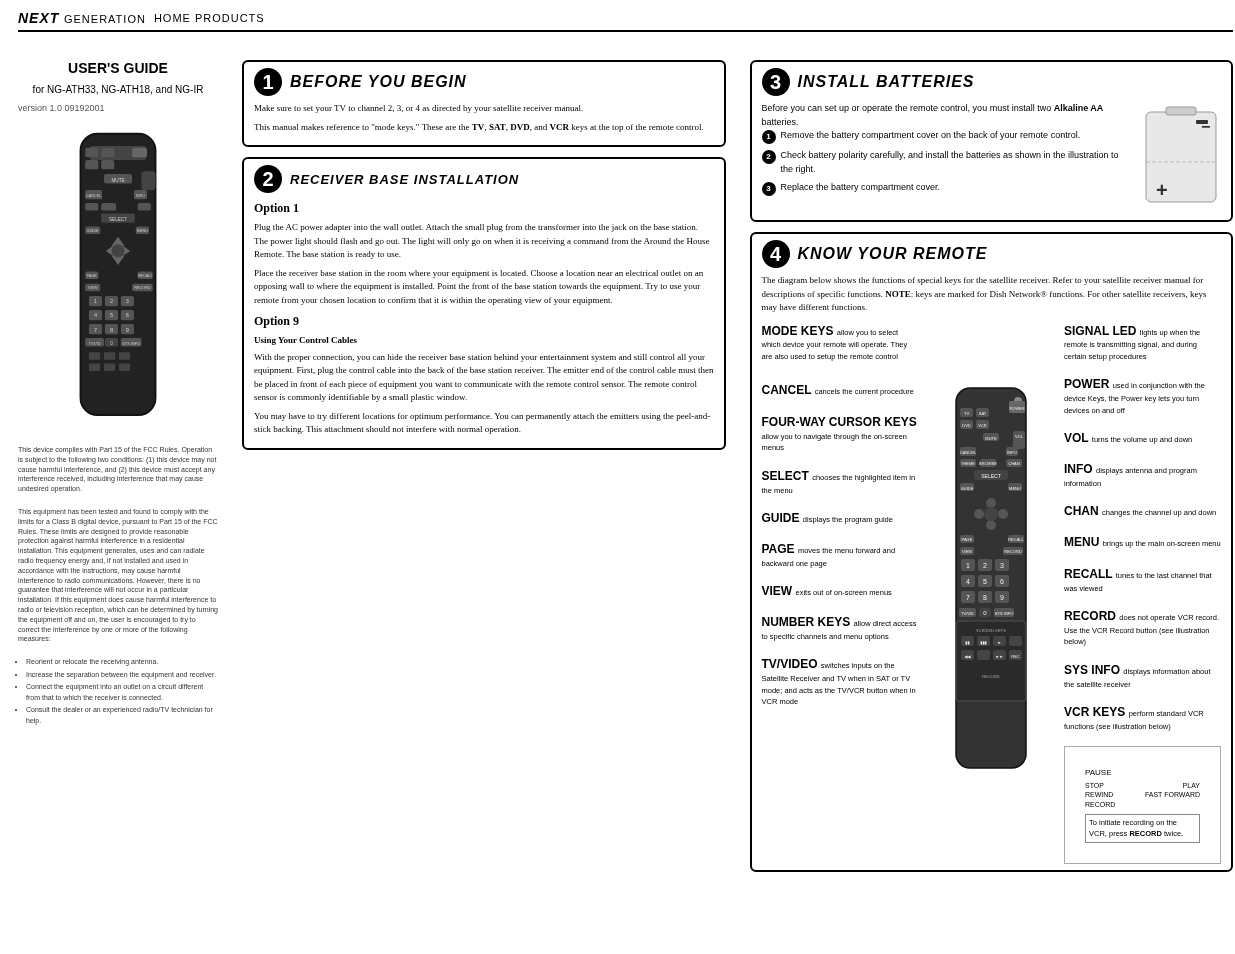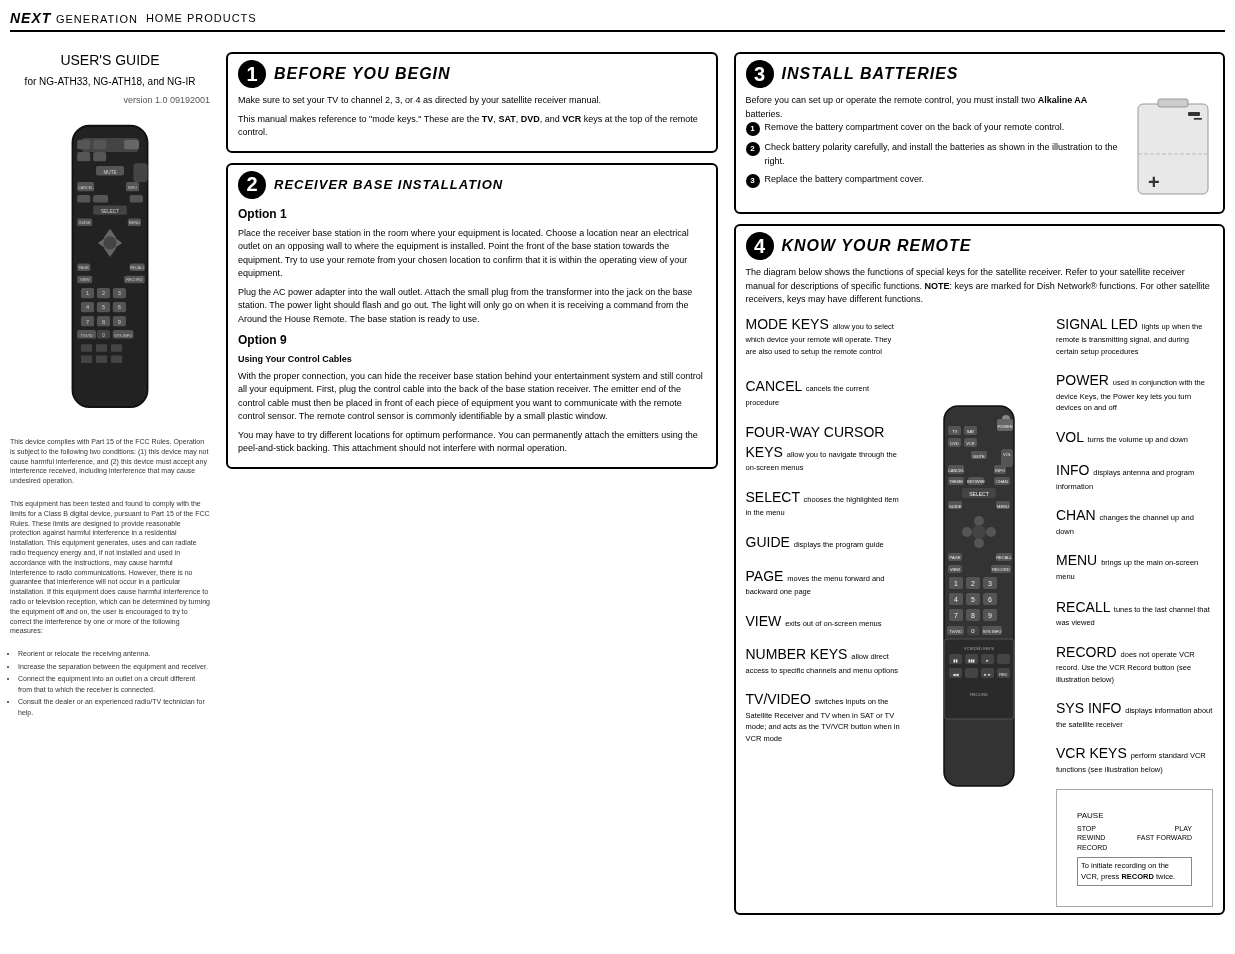--- a/index.html
+++ b/index.html
@@ -9,22 +9,23 @@
       background: #fff;
       color: #000;
       width: 1235px;
       min-height: 954px;
       padding: 10px;
     }
     .page {
       display: grid;
       grid-template-columns: 200px 1fr 1fr;
       grid-template-rows: auto 1fr auto;
-      gap: 16px;
+      gap: 24px;
       width: 100%;
+      margin-left: 8px;
     }
     
     .header {
       grid-column: 1 / 4;
       display: flex;
       align-items: center;
       border-bottom: 2px solid #000;
       padding-bottom: 4px;
       margin-bottom: 4px;
     }
@@ -41,28 +42,28 @@
     .left-col {
       grid-column: 1;
       grid-row: 2 / 4;
       display: flex;
       flex-direction: column;
       gap: 8px;
     }
     .user-guide-title {
       text-align: center;
       font-size: 14px;
-      font-weight: normal;
+      font-weight: bold;
     }
     .user-guide-subtitle {
       text-align: center;
       font-size: 10px;
     }
     .version-line {
-      text-align: right;
+      text-align: left;
       font-size: 9px;
       color: #555;
     }
     .remote-img {
       display: flex;
       justify-content: center;
       margin: 8px 0;
     }
     
     .remote-svg {
@@ -135,20 +136,21 @@
       font-style: italic;
       text-transform: uppercase;
       letter-spacing: 1px;
     }
     .section-title.small {
       font-size: 13px;
     }
     .section-body {
       font-size: 9px;
       line-height: 1.5;
+      font-family: Liberation Serif, serif;
     }
     .section-body p {
       margin-bottom: 5px;
     }
     .option-title {
       font-size: 12px;
       font-weight: bold;
       margin-bottom: 4px;
     }
     .option-subtitle {
@@ -226,23 +228,23 @@
     .remote-center {
       flex: 1;
       display: flex;
       align-items: center;
       justify-content: center;
     }
     .label-item {
       margin-bottom: 14px;
     }
     .label-key {
-      font-weight: normal;
+      font-weight: bold;
       text-transform: uppercase;
-      font-size: 14px;
+      font-size: 12px;
     }
     .label-desc {
       font-size: 7.5px;
     }
   </style>
 </head>
 <body>
 
 <div class="page">
 
@@ -367,22 +369,22 @@
       </div>
     </div>
 
     <div class="section-box">
       <div class="section-header">
         <div class="section-number">2</div>
         <div class="section-title small">RECEIVER BASE INSTALLATION</div>
       </div>
       <div class="section-body">
         <div class="option-title">Option 1</div>
+        <p>Plug the AC power adapter into the wall outlet. Attach the small plug from the transformer into the jack on the base station. The power light should flash and go out. The light will only go on when it is receiving a command from the Around the House Remote. The base station is ready to use.</p>
         <p>Place the receiver base station in the room where your equipment is located. Choose a location near an electrical outlet on an opposing wall to where the equipment is installed. Point the front of the base station towards the equipment. Try to use your remote from your chosen location to confirm that it is within the operating view of your equipment.</p>
-        <p>Plug the AC power adapter into the wall outlet. Attach the small plug from the transformer into the jack on the base station. The power light should flash and go out. The light will only go on when it is receiving a command from the Around the House Remote. The base station is ready to use.</p>
         <div class="option-title">Option 9</div>
         <div class="option-subtitle">Using Your Control Cables</div>
         <p>With the proper connection, you can hide the receiver base station behind your entertainment system and still control all your equipment. First, plug the control cable into the back of the base station receiver. The emitter end of the control cable must then be placed in front of each piece of equipment you want to communicate with the remote control sensor. The remote control sensor is commonly identifiable by a small plastic window.</p>
         <p>You may have to try different locations for optimum performance. You can permanently attach the emitters using the peel-and-stick backing. This attachment should not interfere with normal operation.</p>
       </div>
     </div>
   </div>
 
   <div class="right-col">
 

